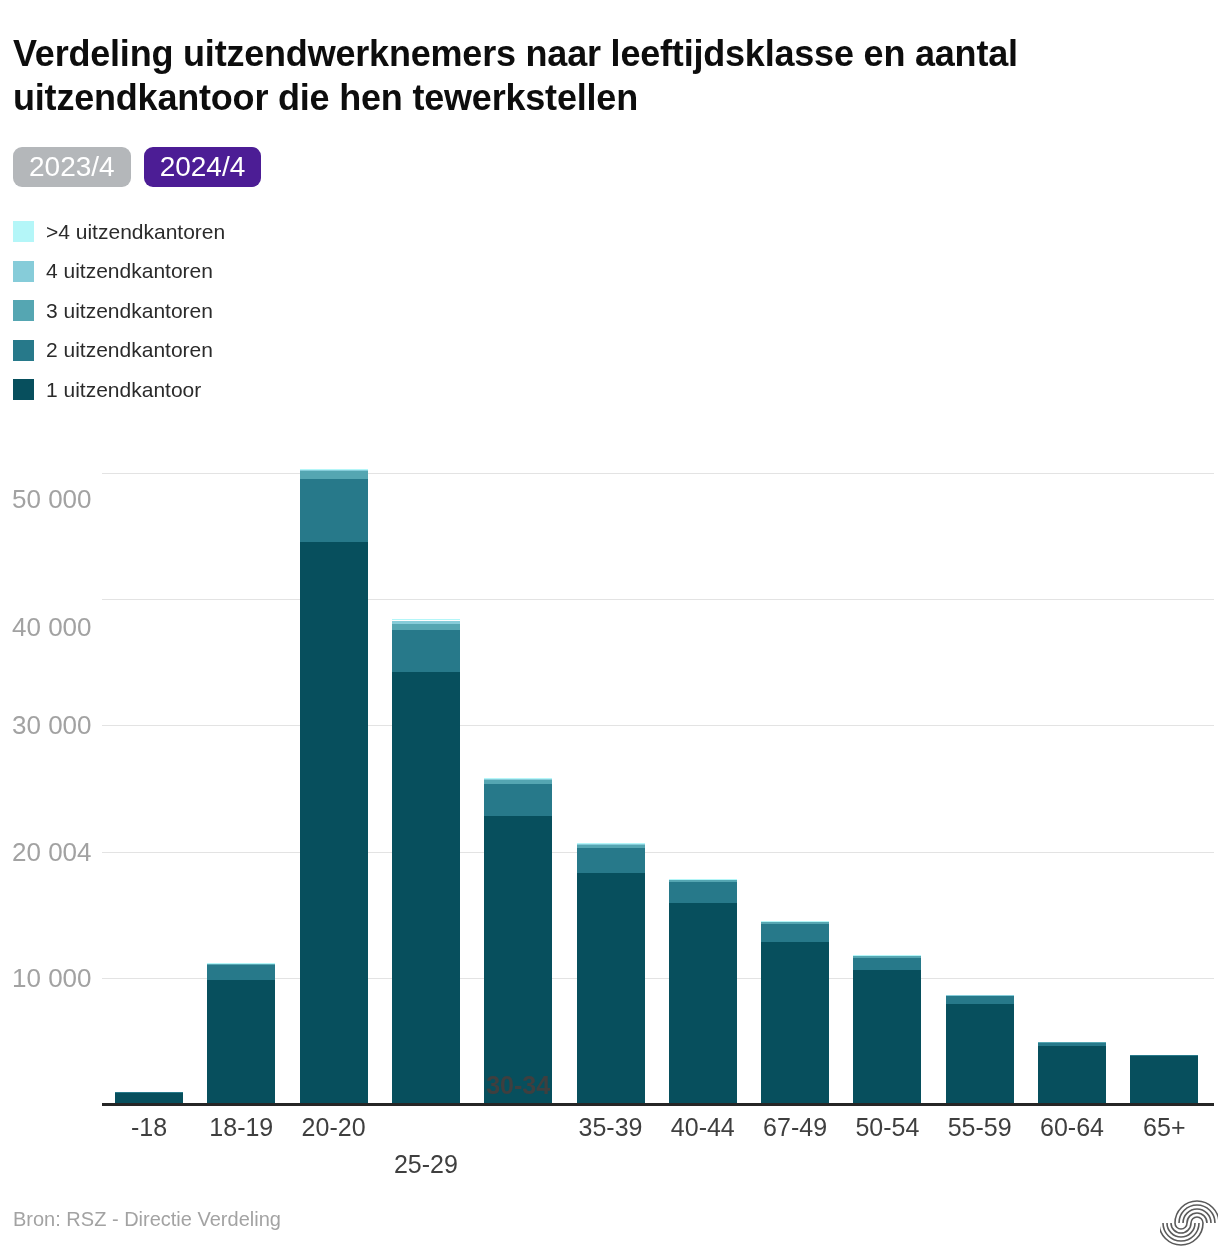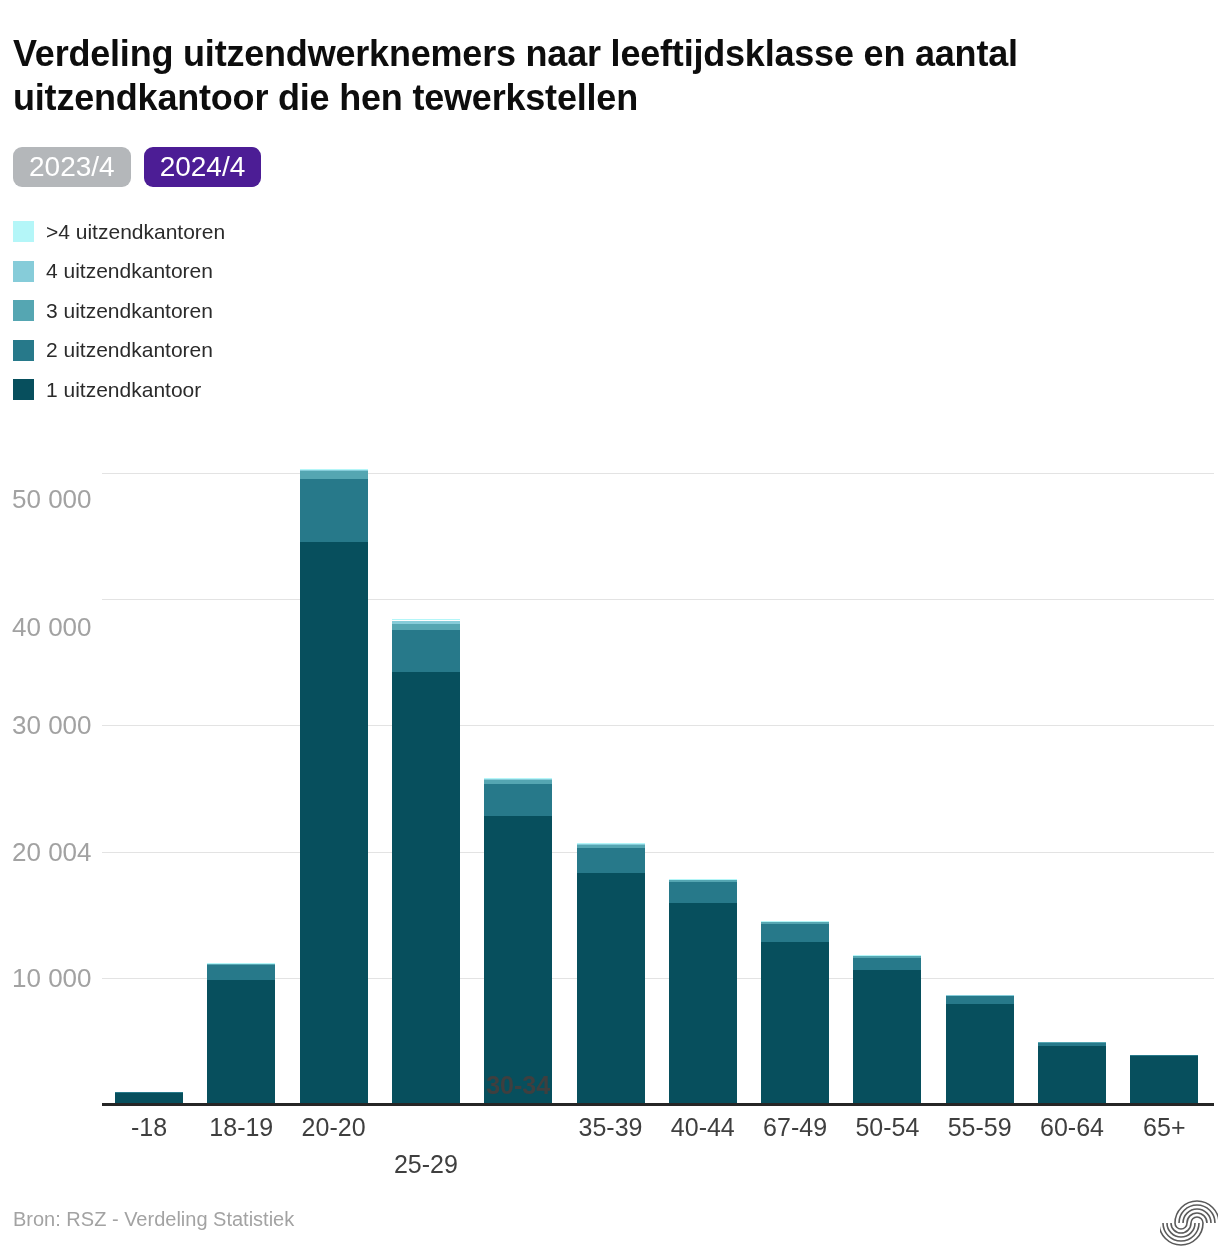--- a/index.html
+++ b/index.html
@@ -136,21 +136,21 @@
     <div class="bar-seg" title="60-64 — 1 uitzendkantoor: 4600" style="left: 1038px; width: 68px; top: 1045.9px; height: 58.1px; background: rgb(7, 79, 93);"></div>
     <div class="bar-seg" title="60-64 — 2 uitzendkantoren: 320" style="left: 1038px; width: 68px; top: 1041.9px; height: 4px; background: rgb(39, 121, 138);"></div>
     <div class="bar-seg" title="60-64 — 3 uitzendkantoren: 20" style="left: 1038px; width: 68px; top: 1041.7px; height: 0.3px; background: rgb(85, 166, 178);"></div>
     <div class="x-label" style="left: 1072px; top: 1113px;">60-64</div>
     <div class="bar-seg" title="65+ — 1 uitzendkantoor: 3800" style="left: 1130.3px; width: 68px; top: 1056px; height: 48px; background: rgb(7, 79, 93);"></div>
     <div class="bar-seg" title="65+ — 2 uitzendkantoren: 80" style="left: 1130.3px; width: 68px; top: 1055px; height: 1px; background: rgb(39, 121, 138);"></div>
     <div class="x-label" style="left: 1164.3px; top: 1113px;">65+</div>
     <div class="x-axis" style="left: 102px; width: 1112px; top: 1103px; height: 3px;"></div>
   </div>
 
-<div class="footer-source">Bron: RSZ - Verdeling Statistiek</div>
+<div class="footer-source">Bron: RSZ - Directie Verdeling</div>
 
 <svg class="logo" width="58" height="62" viewBox="0 0 58 62">
   <g fill="none" stroke="#5a5a5a" stroke-width="1.6">
     <path d="M 15 31 A 22 22 0 0 1 59 31"></path>
     <path d="M 19 31 A 18 18 0 0 1 55 31"></path>
     <path d="M 23 31 A 14 14 0 0 1 51 31"></path>
     <path d="M 27 31 A 10 10 0 0 1 47 31"></path>
     <path d="M 31 31 A 6 6 0 0 1 43 31"></path>
     <path d="M -1 31 A 22 22 0 0 0 43 31"></path>
     <path d="M 3 31 A 18 18 0 0 0 39 31"></path>

